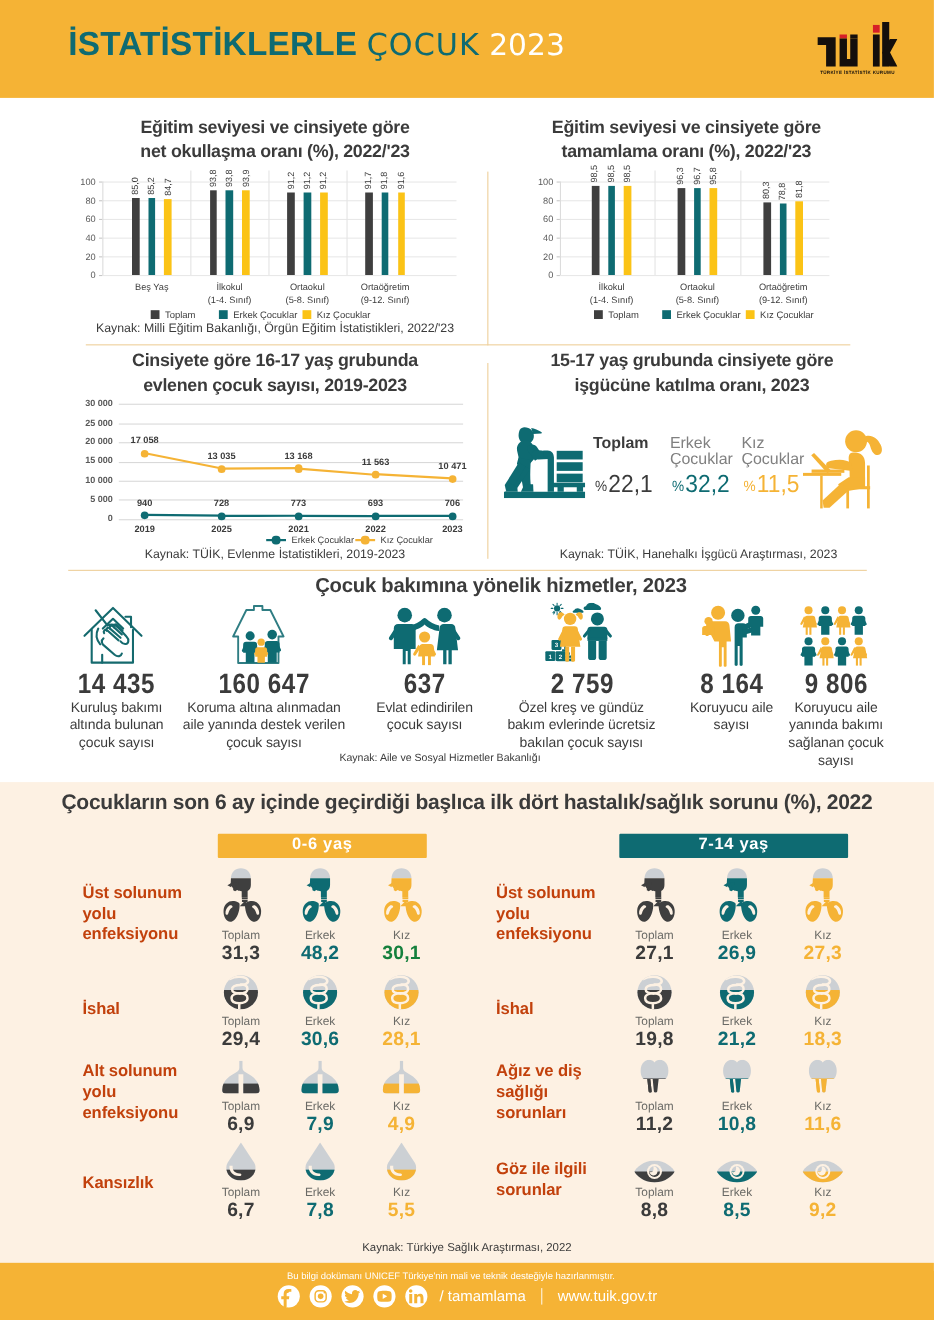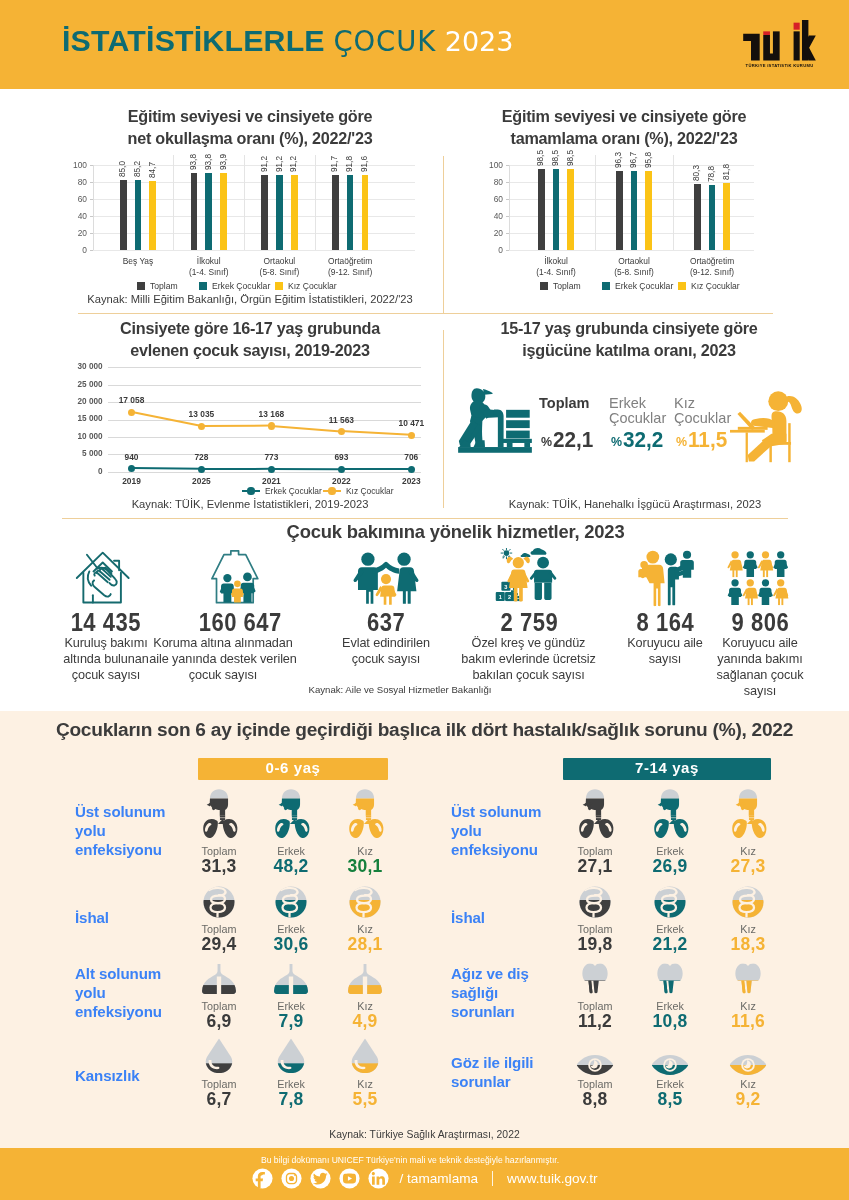--- a/index.html
+++ b/index.html
@@ -28,35 +28,35 @@
           transform-origin:0 0;transform:rotate(-90deg);height:10px;line-height:10px;}
   .catlab{position:absolute;text-align:center;font-size:8.4px;color:#3b3b3b;line-height:11px;}
   .sep{position:absolute;width:1px;background:#e4e4e4;}
   .leg{position:absolute;display:flex;align-items:center;font-size:8.6px;color:#3b3b3b;}
   .legsw{width:8px;height:8px;margin-right:5px;display:inline-block;}
   
   .lpt{position:absolute;border-radius:50%;}
   .llab{position:absolute;font-size:8.4px;color:#3b3b3b;white-space:nowrap;text-align:center;}
   
   .lb-name{position:absolute;text-align:center;font-size:14px;line-height:17px;color:#3b3b3b;}
-  .lb-val{position:absolute;font-weight:bold;font-size:22.5px;white-space:nowrap;}
+  .lb-val{position:absolute;font-weight:normal;font-size:22.5px;white-space:nowrap;}
   .lb-val>span{display:inline-block;transform:scaleX(0.92);transform-origin:0 50%;}
   .lb-val .pc{font-size:13.5px;vertical-align:1.5px;}
   
   .sv-title{position:absolute;width:849px;text-align:center;font-weight:bold;font-size:18.4px;color:#3b3b3b;letter-spacing:-0.2px;}
   .sv-val{position:absolute;text-align:center;font-weight:bold;font-size:25.5px;color:#3b3b3b;font-family:"Liberation Sans",sans-serif;letter-spacing:0.6px;}
   .sv-val>span{display:inline-block;transform:scaleX(0.862);transform-origin:50% 50%;}
   .sv-desc{position:absolute;text-align:center;font-size:12.7px;line-height:15.9px;color:#3b3b3b;letter-spacing:-0.1px;}
   .sv-src{position:absolute;text-align:center;font-size:9.6px;color:#3b3b3b;}
   
   .health{position:absolute;left:0;top:711px;width:849px;height:437px;background:#fdf1e3;}
   .h-title{position:absolute;width:849px;text-align:center;font-weight:bold;font-size:19.1px;color:#3b3b3b;letter-spacing:-0.25px;}
   .h-badge{position:absolute;height:22px;border-radius:1px;color:#fff;font-weight:bold;font-size:15px;
            display:flex;align-items:center;justify-content:center;letter-spacing:0.6px;line-height:18px;padding-bottom:2px;box-sizing:border-box;}
-  .h-row-name{position:absolute;font-weight:bold;font-size:15.1px;line-height:19.3px;color:#3b82f6;letter-spacing:-0.1px;}
+  .h-row-name{position:absolute;font-weight:bold;font-size:15.1px;line-height:19.3px;color:#c2410c;letter-spacing:-0.1px;}
   .h-collab{position:absolute;text-align:center;font-size:10.8px;width:60px;color:#6a6a66;}
   .h-val{position:absolute;text-align:center;font-weight:bold;font-size:17.5px;width:60px;letter-spacing:0.2px;}
   .h-src{position:absolute;width:849px;text-align:center;font-size:10.4px;color:#3b3b3b;}
   
   .ftr{position:absolute;left:0;top:1148px;width:849px;height:52px;background:#f5b335;}
   .ftr-note{position:absolute;width:820px;text-align:center;font-size:8.6px;color:#fff;top:1155px;}
   .ftr-bar{position:absolute;top:1168px;width:849px;display:flex;align-items:center;justify-content:center;}
   .soc{width:21px;height:21px;margin-right:8px;}
   .ftr-handle{font-size:13.6px;color:#fff;margin-left:3px;}
   .ftr-sepv{width:1px;height:15px;background:#ffffff;opacity:.85;margin:0 14px;}
@@ -444,21 +444,21 @@
    <path d="M74.2 58 L80 71 c0.9 2 -1.9 3.4 -2.9 1.5 L71.6 61.5 Z"></path>
  </g>
  <g fill="#f5b335">
    <circle cx="48.5" cy="59" r="5.8"></circle>
    <path d="M43 67 h11 c2.4 0 4 1.8 4 4.2 v11 h-3.6 v9.5 h-11.8 V82.2 H39 v-11 c0-2.4 1.6-4.2 4-4.2 Z"></path>
    <path d="M42.3 67.8 L37.5 77 c-0.8 1.7 1.6 2.9 2.5 1.3 L45 70 Z"></path>
    <path d="M54.7 67.8 L59.5 77 c0.8 1.7 -1.6 2.9 -2.5 1.3 L52 70 Z"></path>
  </g>
 </svg>
 <div class="sv-val" style="left:170px;top:608px;width:140px;"><span>160 647</span></div>
-<div class="sv-desc" style="left:148px;top:636px;width:150px;">Koruma altına alınmadan aile yanında destek verilen çocuk sayısı</div>
+<div class="sv-desc" style="left:165px;top:636px;width:150px;">Koruma altına alınmadan aile yanında destek verilen çocuk sayısı</div>
 <svg style="position:absolute;left:352.0px;top:552px;width:68px;height:53px;" viewBox="0 0 112 88" xmlns="http://www.w3.org/2000/svg">
  <g fill="#0e6b72">
 
    <circle cx="26" cy="12" r="11"></circle>
    <path d="M16 25.5 h20 c3.8 0 6.5 2.7 6.5 6.5 v31 h-7.5 v23 h-4.5 V66 h-3 v20 h-4.5 V63 H9.5 V32 c0-3.8 2.7-6.5 6.5-6.5 Z"></path>
    <path d="M14.5 27 L2.5 45.5 c-2 3.2 2.8 6.3 5 3.1 L19 33 Z"></path>
 
    <circle cx="86" cy="12" r="11"></circle>
    <path d="M76 25.5 h20 c3.8 0 6.5 2.7 6.5 6.5 l4 33 h-9.5 v21 h-5 V65 h-3 v21 h-5 V65 h-9.5 l4 -33 c0-3.8 2.7-6.5 6.5-6.5 Z"></path>
    <path d="M97.5 27 L109.5 45.5 c2 3.2 -2.8 6.3 -5 3.1 L93 33 Z"></path>

